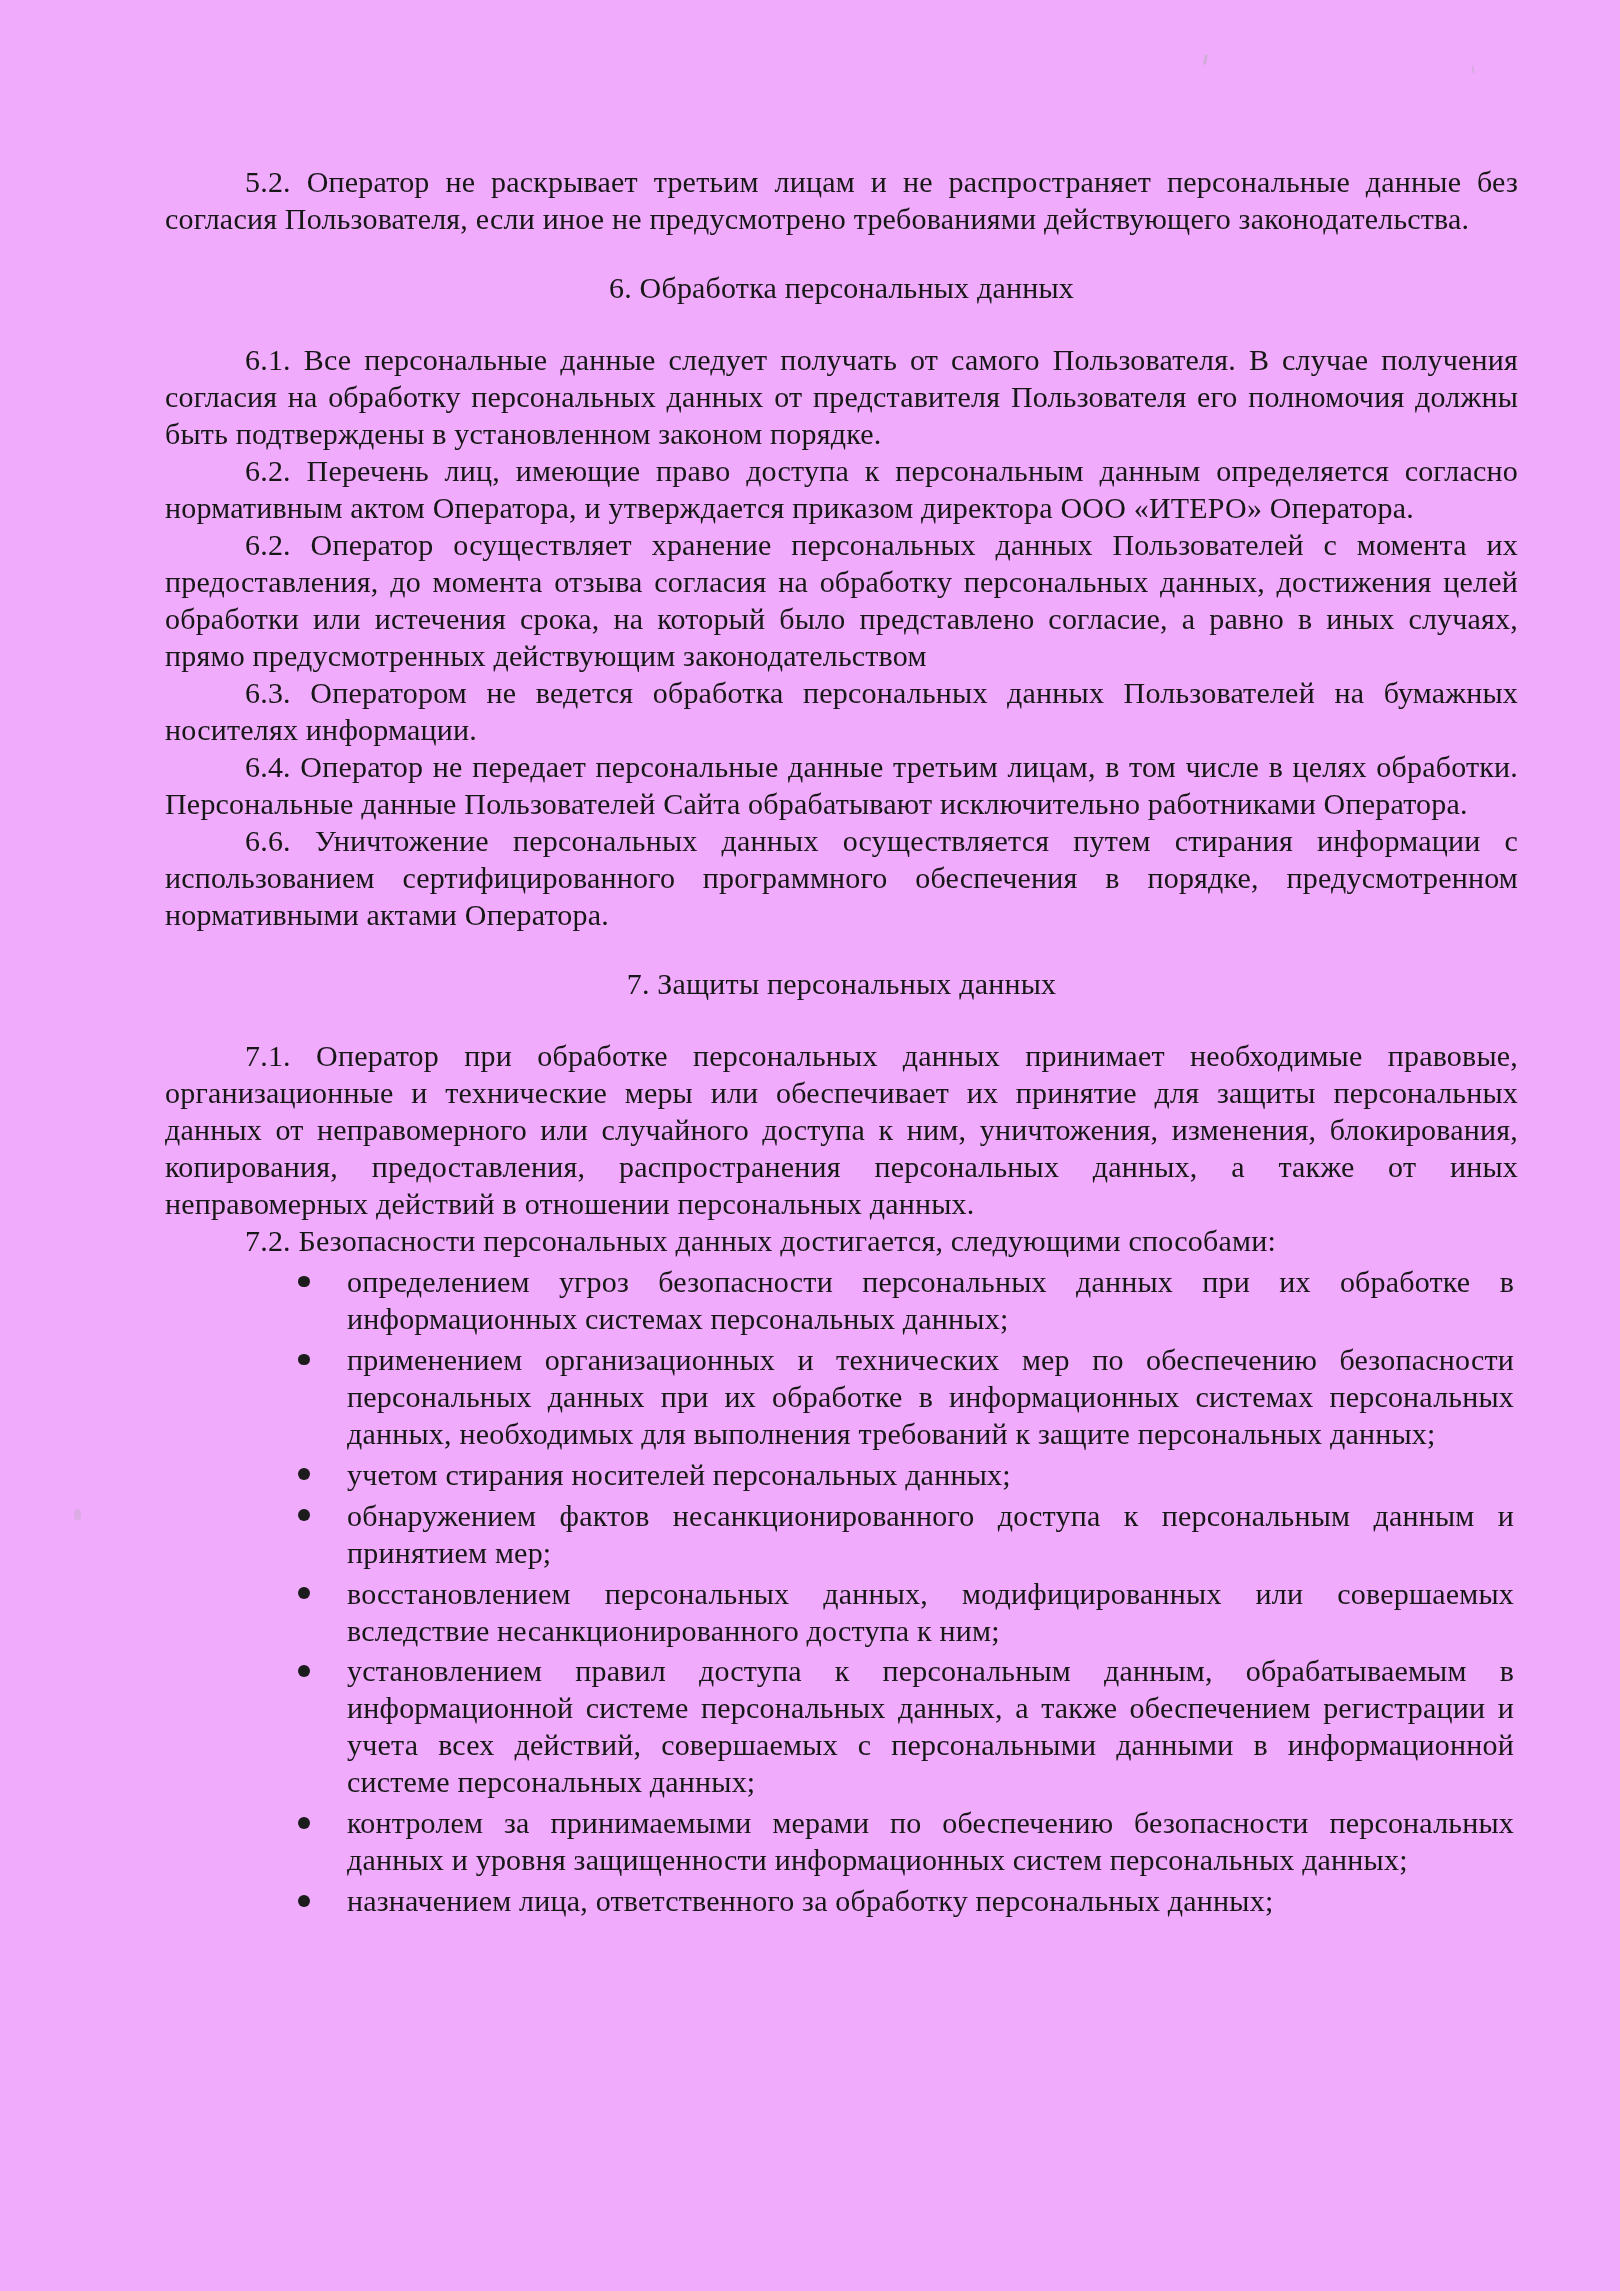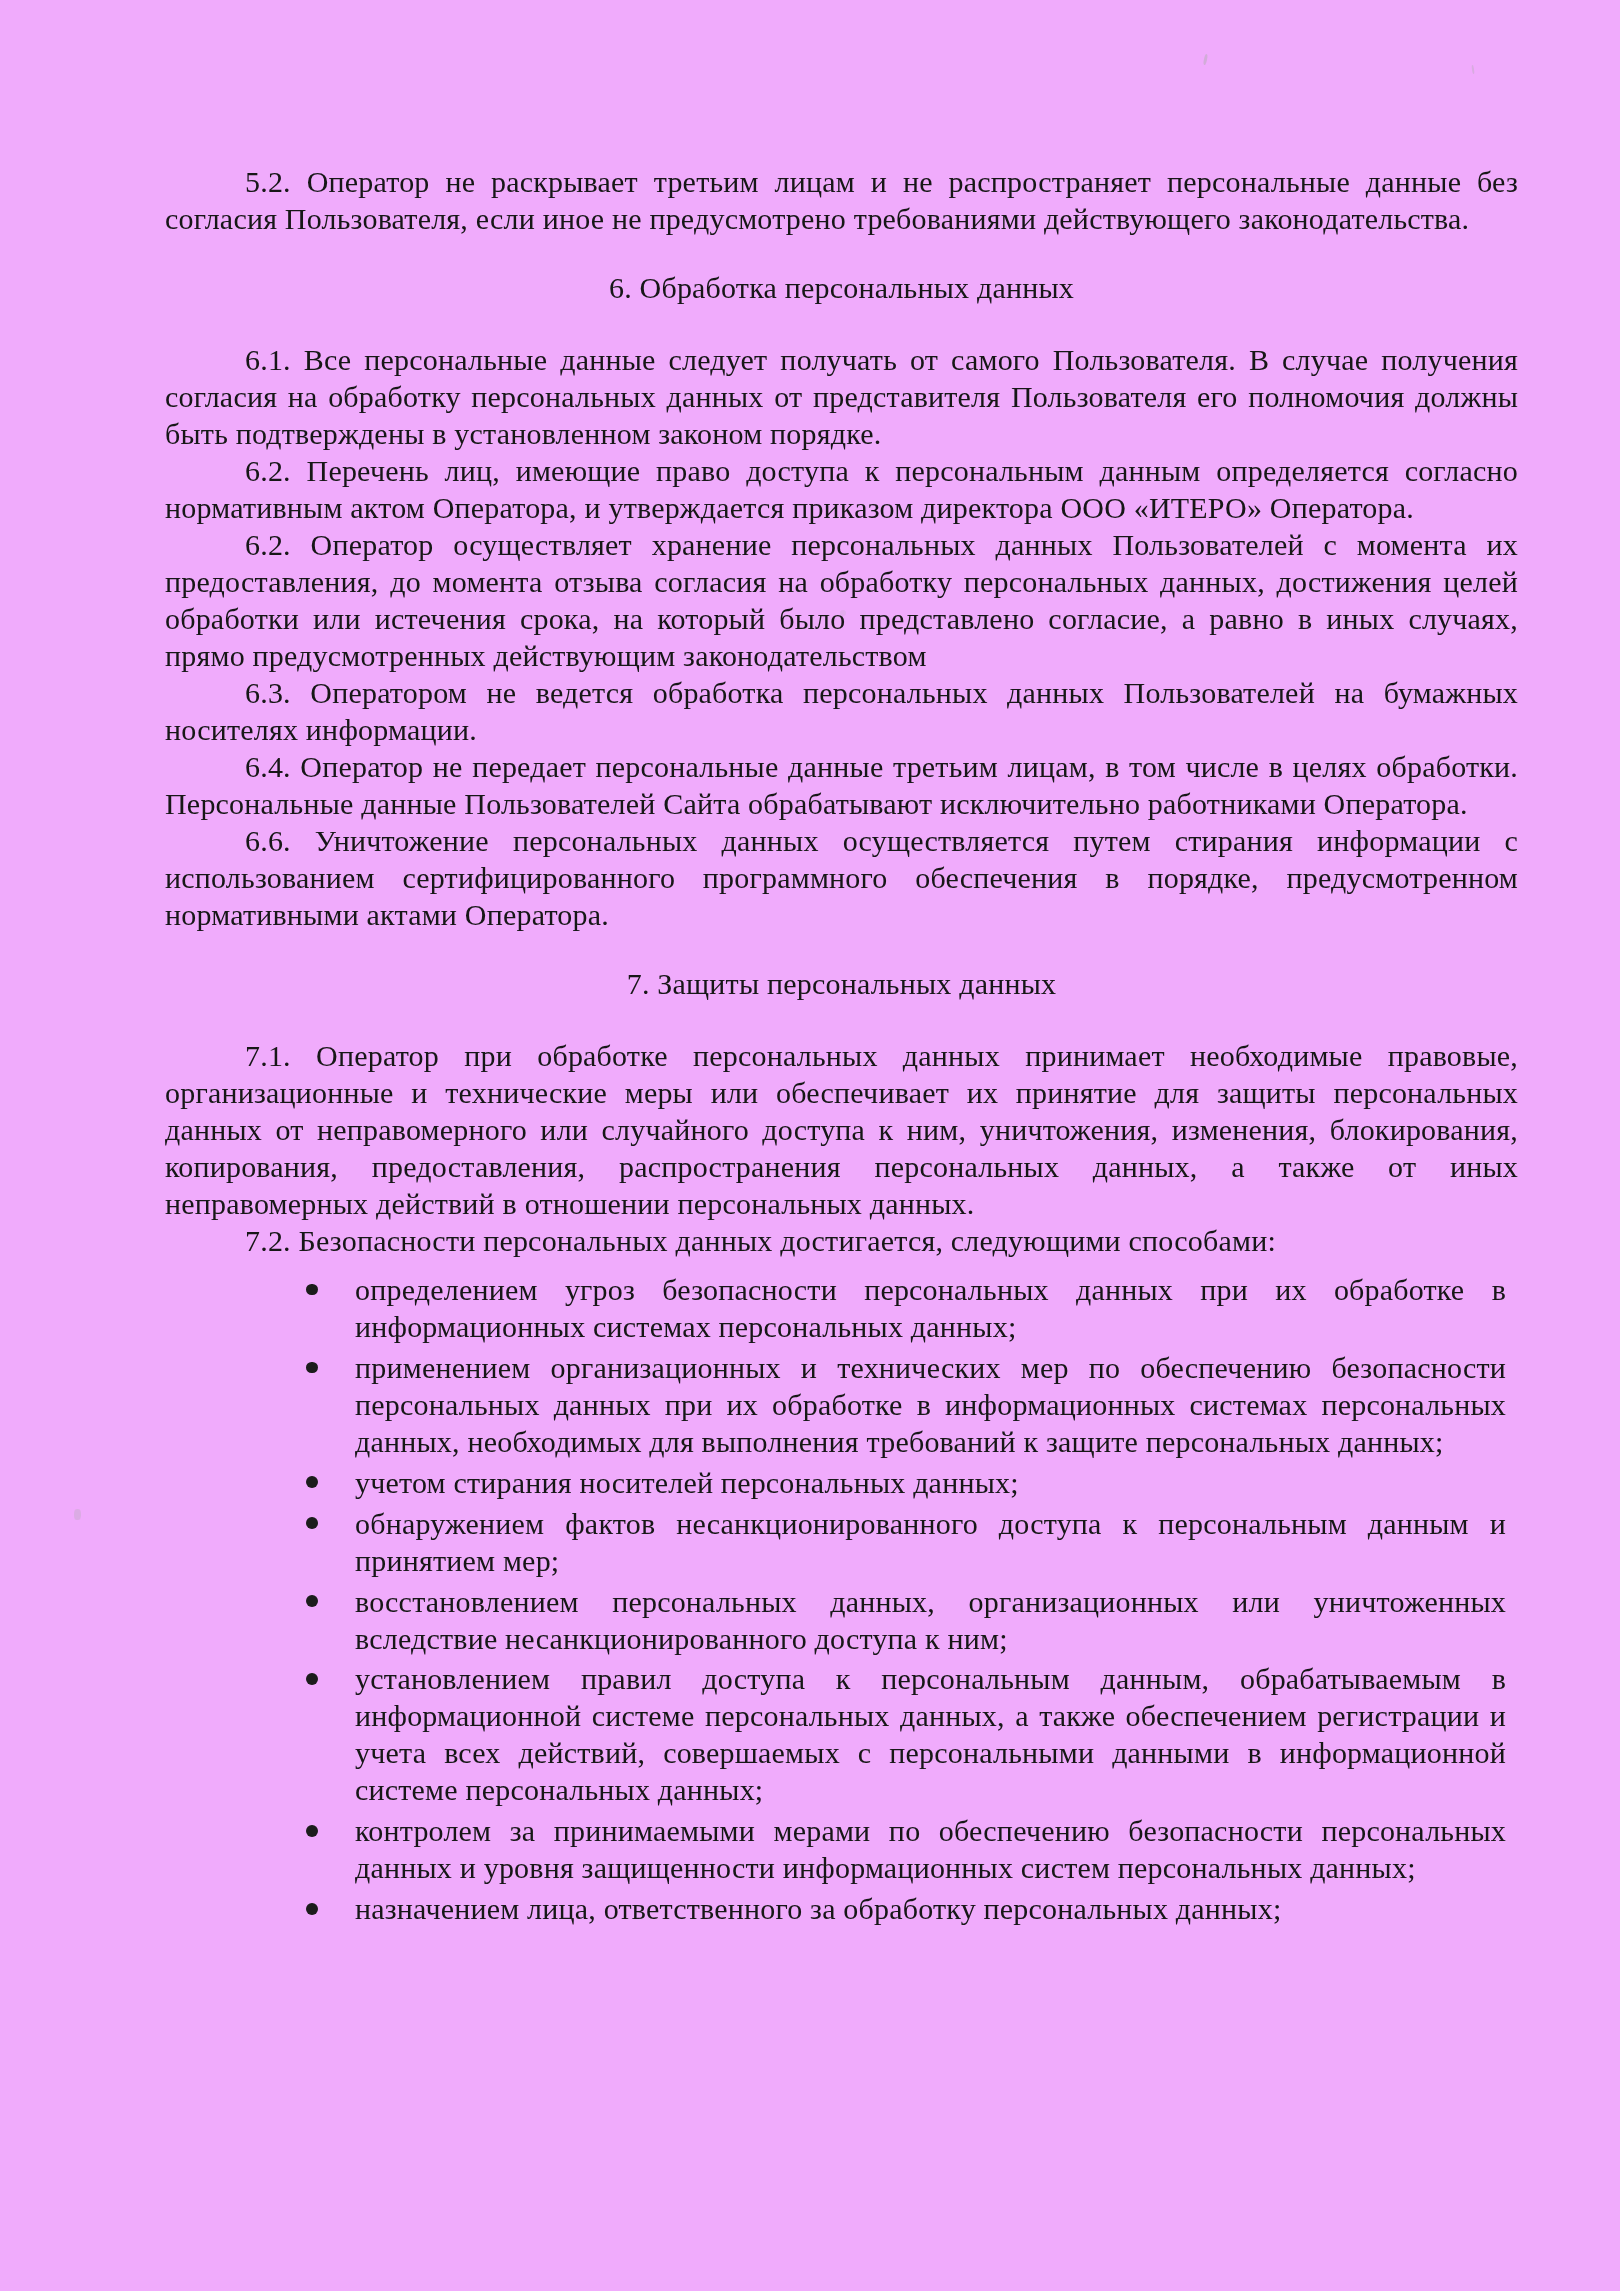--- a/index.html
+++ b/index.html
@@ -31,21 +31,21 @@
     text-indent: 80px;
   }
   .heading {
     margin: 32px 0 35px 0;
     font-size: 30px;
     font-weight: normal;
     text-align: center;
     text-indent: 0;
   }
   .bullet-list {
-    margin: 12px;
+    margin: 4px;
   }
   .bullet-item {
     position: relative;
     padding-left: 178px;
     margin-top: 3.9px;
   }
   .bullet-dot {
     position: absolute;
     left: 129px;
     top: 12.7px;
@@ -110,21 +110,21 @@
         <span>учетом стирания носителей персональных данных;</span>
       </div>
 
       <div class="bullet-item">
         <span class="bullet-dot"></span>
         <span>обнаружением фактов несанкционированного доступа к персональным данным и принятием мер;</span>
       </div>
 
       <div class="bullet-item">
         <span class="bullet-dot"></span>
-        <span>восстановлением персональных данных, организационных или уничтоженных вследствие несанкционированного доступа к ним;</span>
+        <span>восстановлением персональных данных, модифицированных или совершаемых вследствие несанкционированного доступа к ним;</span>
       </div>
 
       <div class="bullet-item">
         <span class="bullet-dot"></span>
         <span>установлением правил доступа к персональным данным, обрабатываемым в информационной системе персональных данных, а также обеспечением регистрации и учета всех действий, совершаемых с персональными данными в информационной системе персональных данных;</span>
       </div>
 
       <div class="bullet-item">
         <span class="bullet-dot"></span>
         <span>контролем за принимаемыми мерами по обеспечению безопасности персональных данных и уровня защищенности информационных систем персональных данных;</span>

